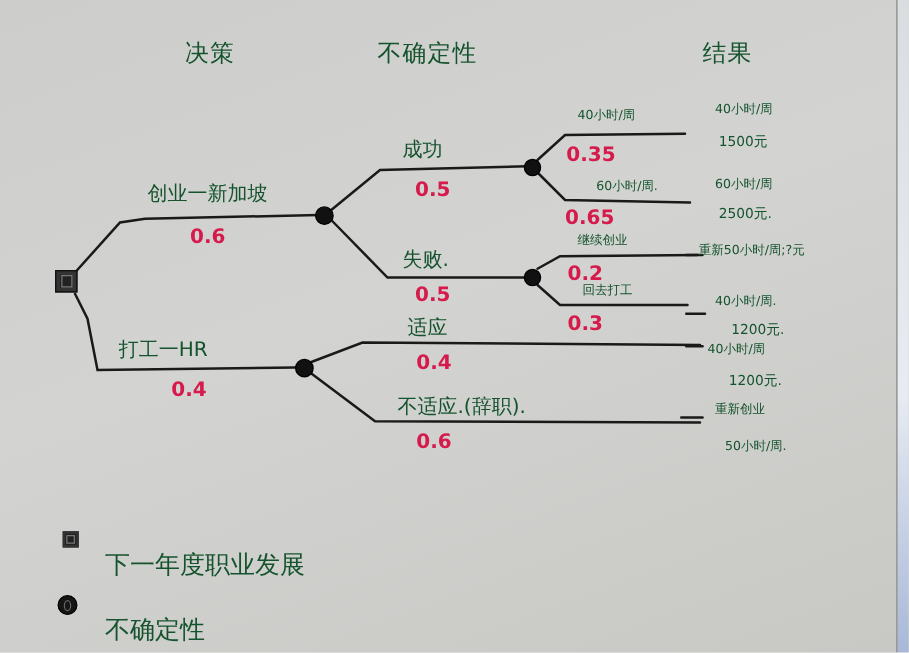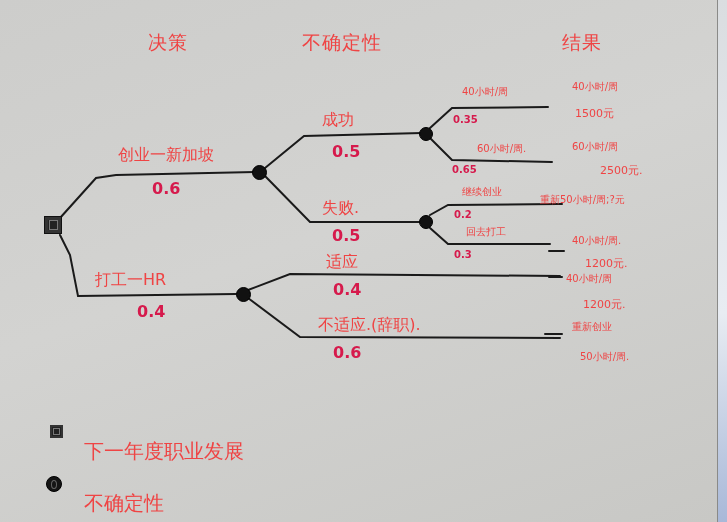--- a/index.html
+++ b/index.html
@@ -13,33 +13,33 @@
       position: absolute; left: 0; top: 0; width: 718px; height: 522px;
       background: linear-gradient(160deg, #cdcdcb 0%, #d3d3d1 45%, #c8c8c5 100%);
     }
     .edge {
       position: absolute; right: 0; top: 0; width: 9px; height: 522px;
       background: linear-gradient(180deg, #dadde0 0%, #e8ecf2 60%, #a8b8d8 100%);
       border-left: 1px solid #8a8a88;
     }
     svg.lines { position: absolute; left: 0; top: 0; }
     .t {
-      position: absolute; color: #ef4444; white-space: nowrap;
+      position: absolute; color: #14532d; white-space: nowrap;
       font-family: "DejaVu Sans", sans-serif;
     }
     .hd { font-size: 19px; letter-spacing: 1px; }
     .lbl { font-size: 16px; }
     .sm { font-size: 10px; }
     .xs { font-size: 11px; }
     .p {
       position: absolute; color: #d61a4c; font-weight: bold;
       font-family: "DejaVu Sans", sans-serif; white-space: nowrap;
     }
     .p16 { font-size: 16px; }
-    .p12 { font-size: 10px; }
+    .p12 { font-size: 16px; }
     .legend-text { font-size: 20px; margin-top: 20px; }
   </style>
 </head>
 <body>
 
 <div class="paper"></div>
 <div class="edge"></div>
 
 <svg class="lines" width="727" height="522">
   <g stroke="#1a1a1a" stroke-width="2" fill="none" stroke-linecap="round">
@@ -106,22 +106,22 @@
 <div class="p p12" style="left:454px; top:249px;">0.3</div>
 
 <div class="t lbl" style="left:326px; top:252px;">适应</div>
 <div class="p p16" style="left:333px; top:280px;">0.4</div>
 <div class="t lbl" style="left:318px; top:315px;">不适应.(辞职).</div>
 <div class="p p16" style="left:333px; top:343px;">0.6</div>
 
 <div class="t sm" style="left:572px; top:80px;">40小时/周</div>
 <div class="t xs" style="left:575px; top:106px;">1500元</div>
 <div class="t sm" style="left:572px; top:140px;">60小时/周</div>
-<div class="t xs" style="left:600px; top:163px;">2500元.</div>
-<div class="t sm" style="left:540px; top:193px;text-align:right;">重新50小时/周;?元</div>
+<div class="t xs" style="left:575px; top:163px;">2500元.</div>
+<div class="t sm" style="left:559px; top:193px;text-align:right;">重新50小时/周;?元</div>
 <div class="t sm" style="left:572px; top:234px;">40小时/周.</div>
 <div class="t xs" style="left:585px; top:256px;">1200元.</div>
 <div class="t sm" style="left:566px; top:272px;">40小时/周</div>
 <div class="t xs" style="left:583px; top:297px;">1200元.</div>
 <div class="t sm" style="left:572px; top:320px;">重新创业</div>
 <div class="t sm" style="left:580px; top:350px;">50小时/周.</div>
 
 <div>
   <div style="position:absolute; left:50px; top:425px; width:13px; height:13px; background:#222; box-shadow: inset 0 0 0 2px #333;">
     <div style="position:absolute; left:3px; top:3px; width:5px; height:5px; border:1px solid #777;"></div>

